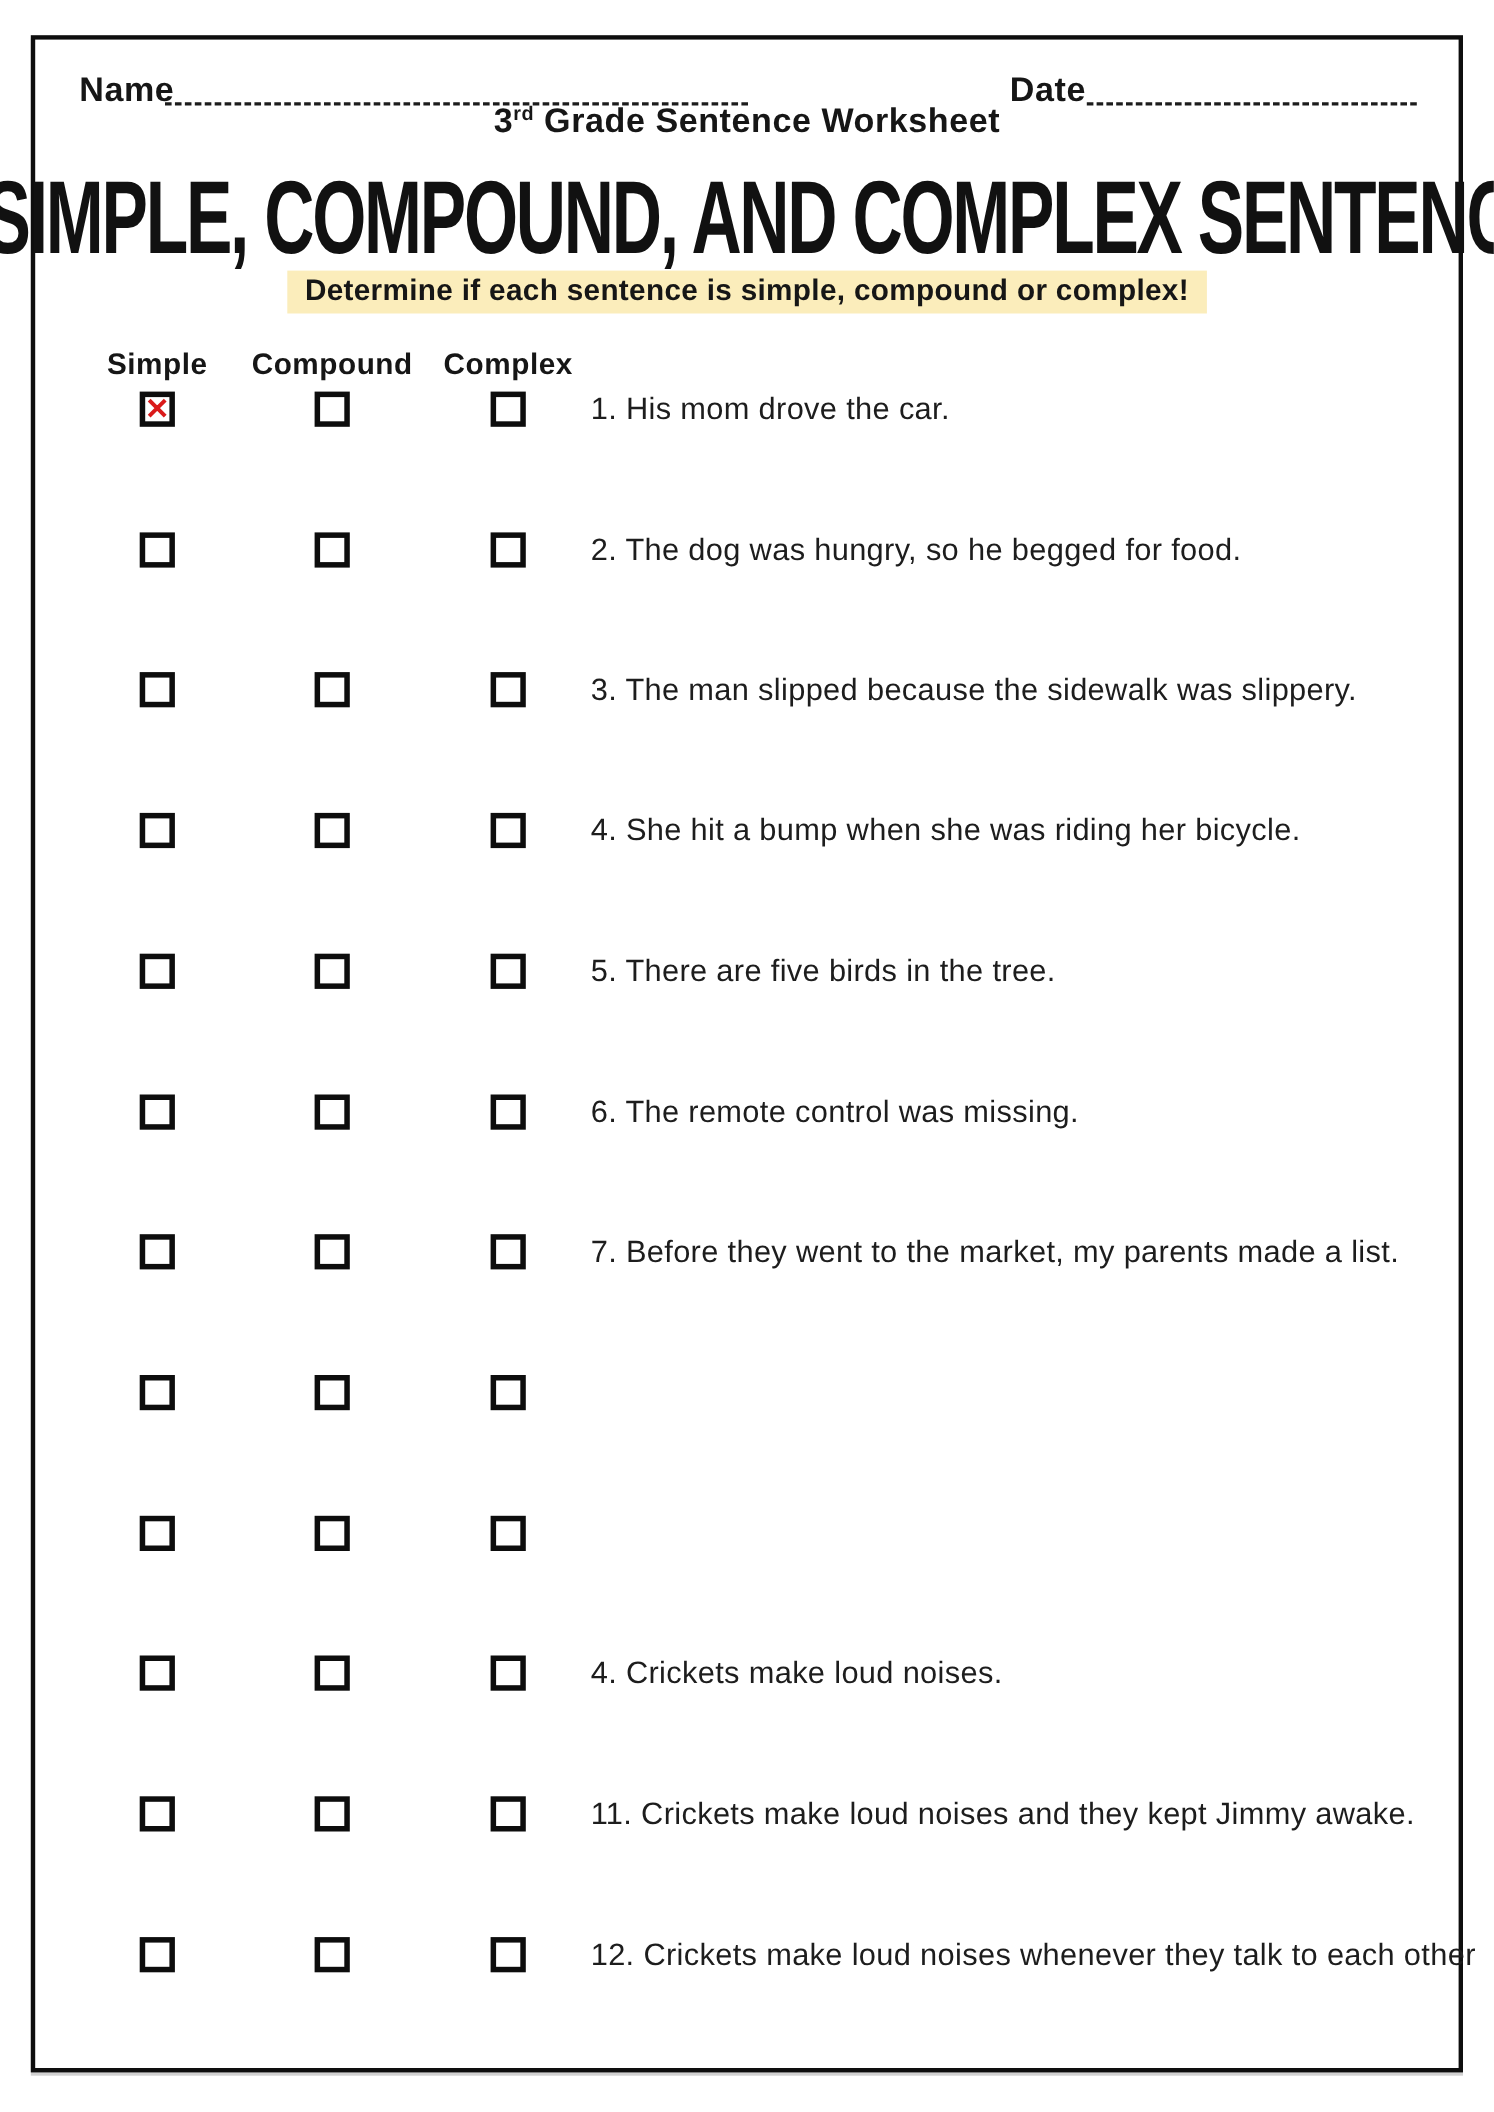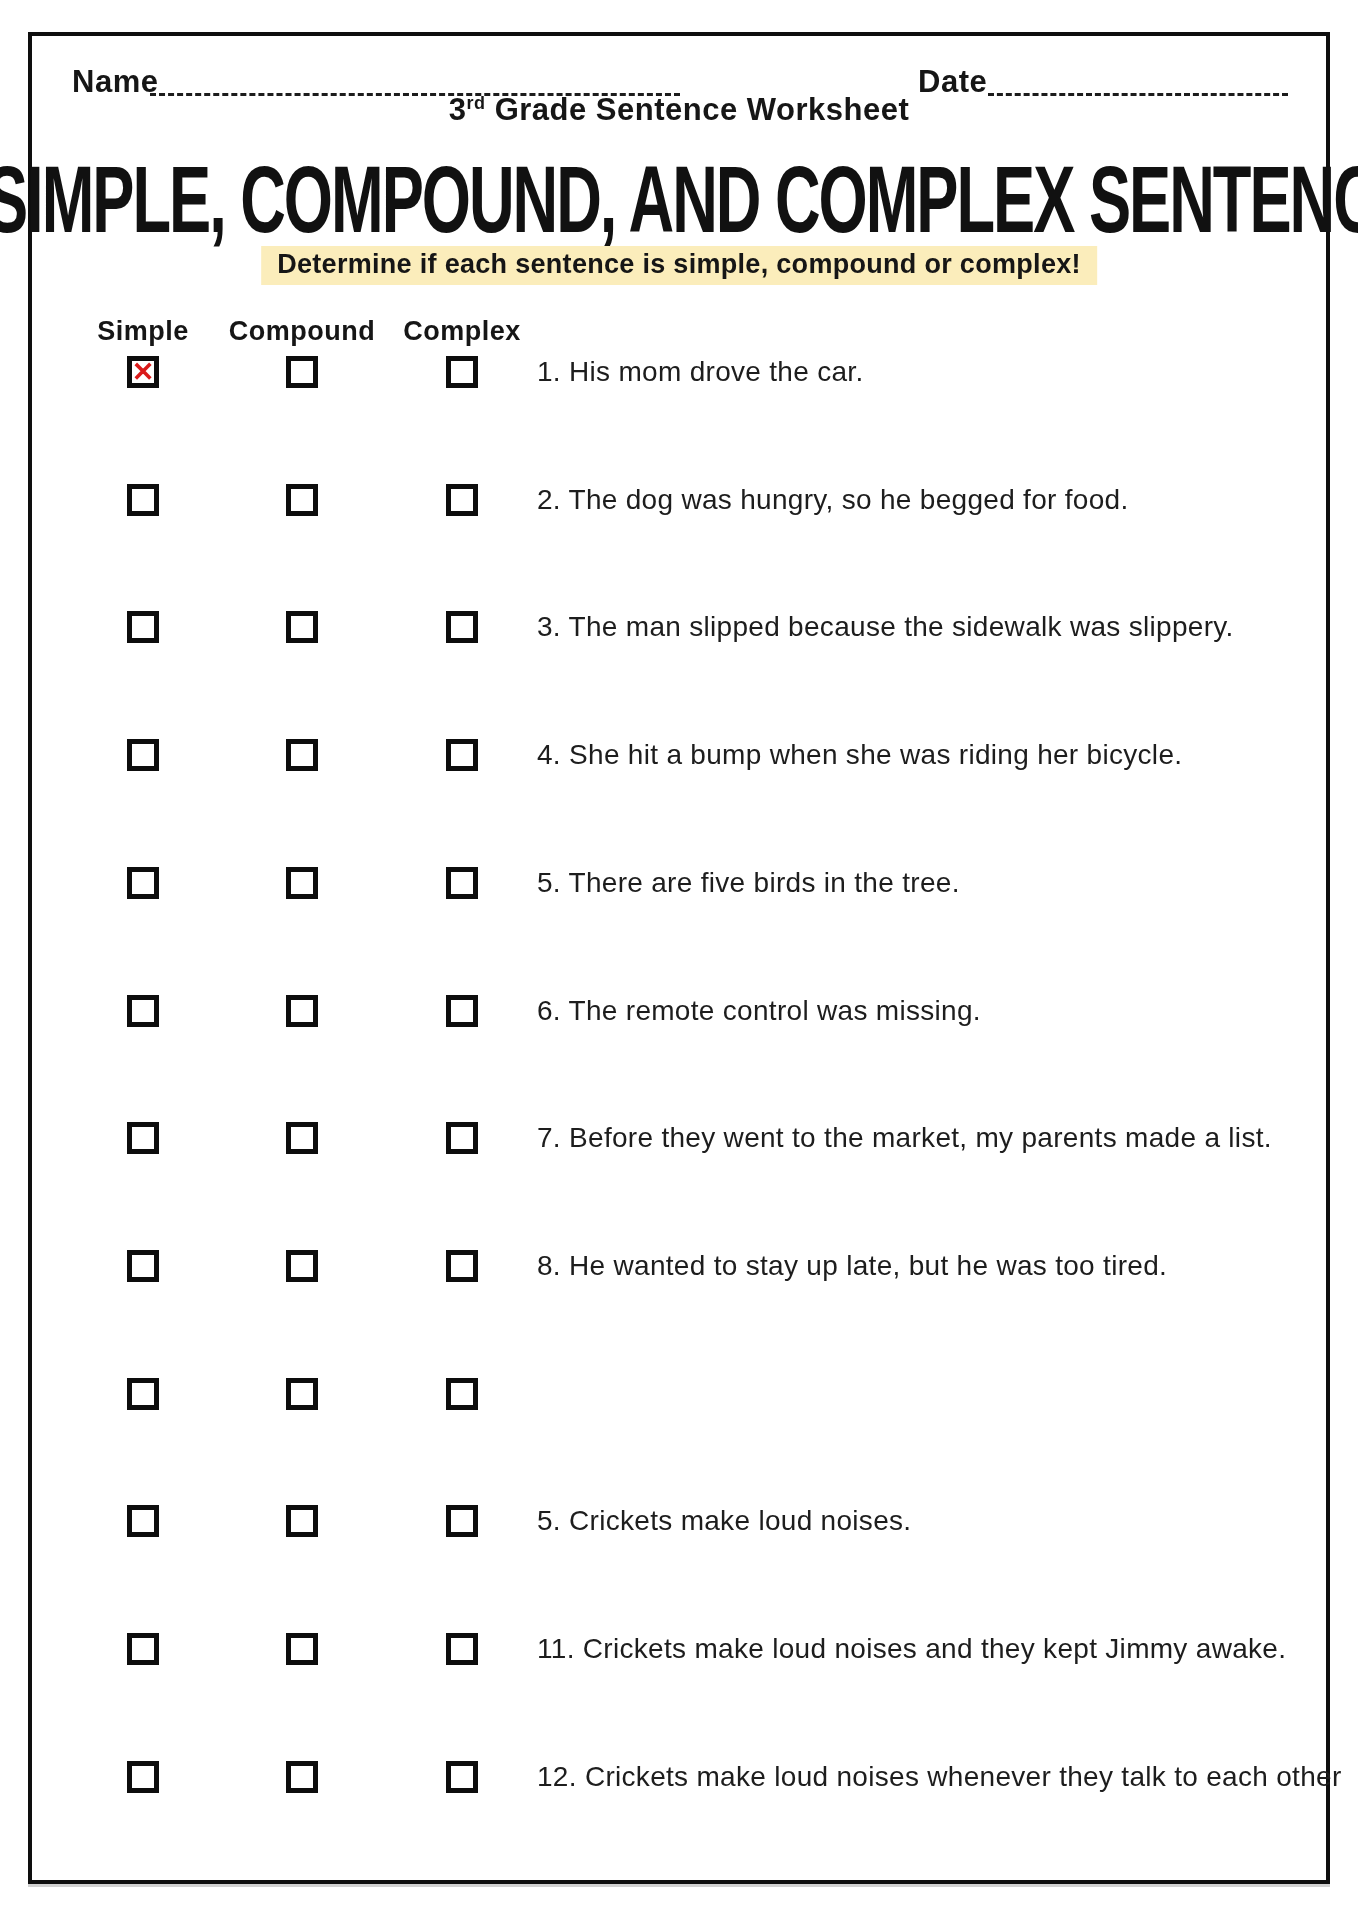--- a/index.html
+++ b/index.html
@@ -169,34 +169,33 @@
     <span class="cb cb-simple"></span>
     <span class="cb cb-compound"></span>
     <span class="cb cb-complex"></span>
     <span class="sentence">7. Before they went to the market, my parents made a list.</span>
   </div>
 
   <div class="row" style="top: 1247px;">
     <span class="cb cb-simple"></span>
     <span class="cb cb-compound"></span>
     <span class="cb cb-complex"></span>
-    <span class="sentence">8. He wanted to stay up late, but he was too tired.</span>
   </div>
 
   <div class="row" style="top: 1375px;">
     <span class="cb cb-simple"></span>
     <span class="cb cb-compound"></span>
     <span class="cb cb-complex"></span>
   </div>
 
   <div class="row" style="top: 1502px;">
     <span class="cb cb-simple"></span>
     <span class="cb cb-compound"></span>
     <span class="cb cb-complex"></span>
-    <span class="sentence">5. Crickets make loud noises.</span>
+    <span class="sentence">4. Crickets make loud noises.</span>
   </div>
 
   <div class="row" style="top: 1630px;">
     <span class="cb cb-simple"></span>
     <span class="cb cb-compound"></span>
     <span class="cb cb-complex"></span>
     <span class="sentence">11. Crickets make loud noises and they kept Jimmy awake.</span>
   </div>
 
   <div class="row" style="top: 1758px;">

